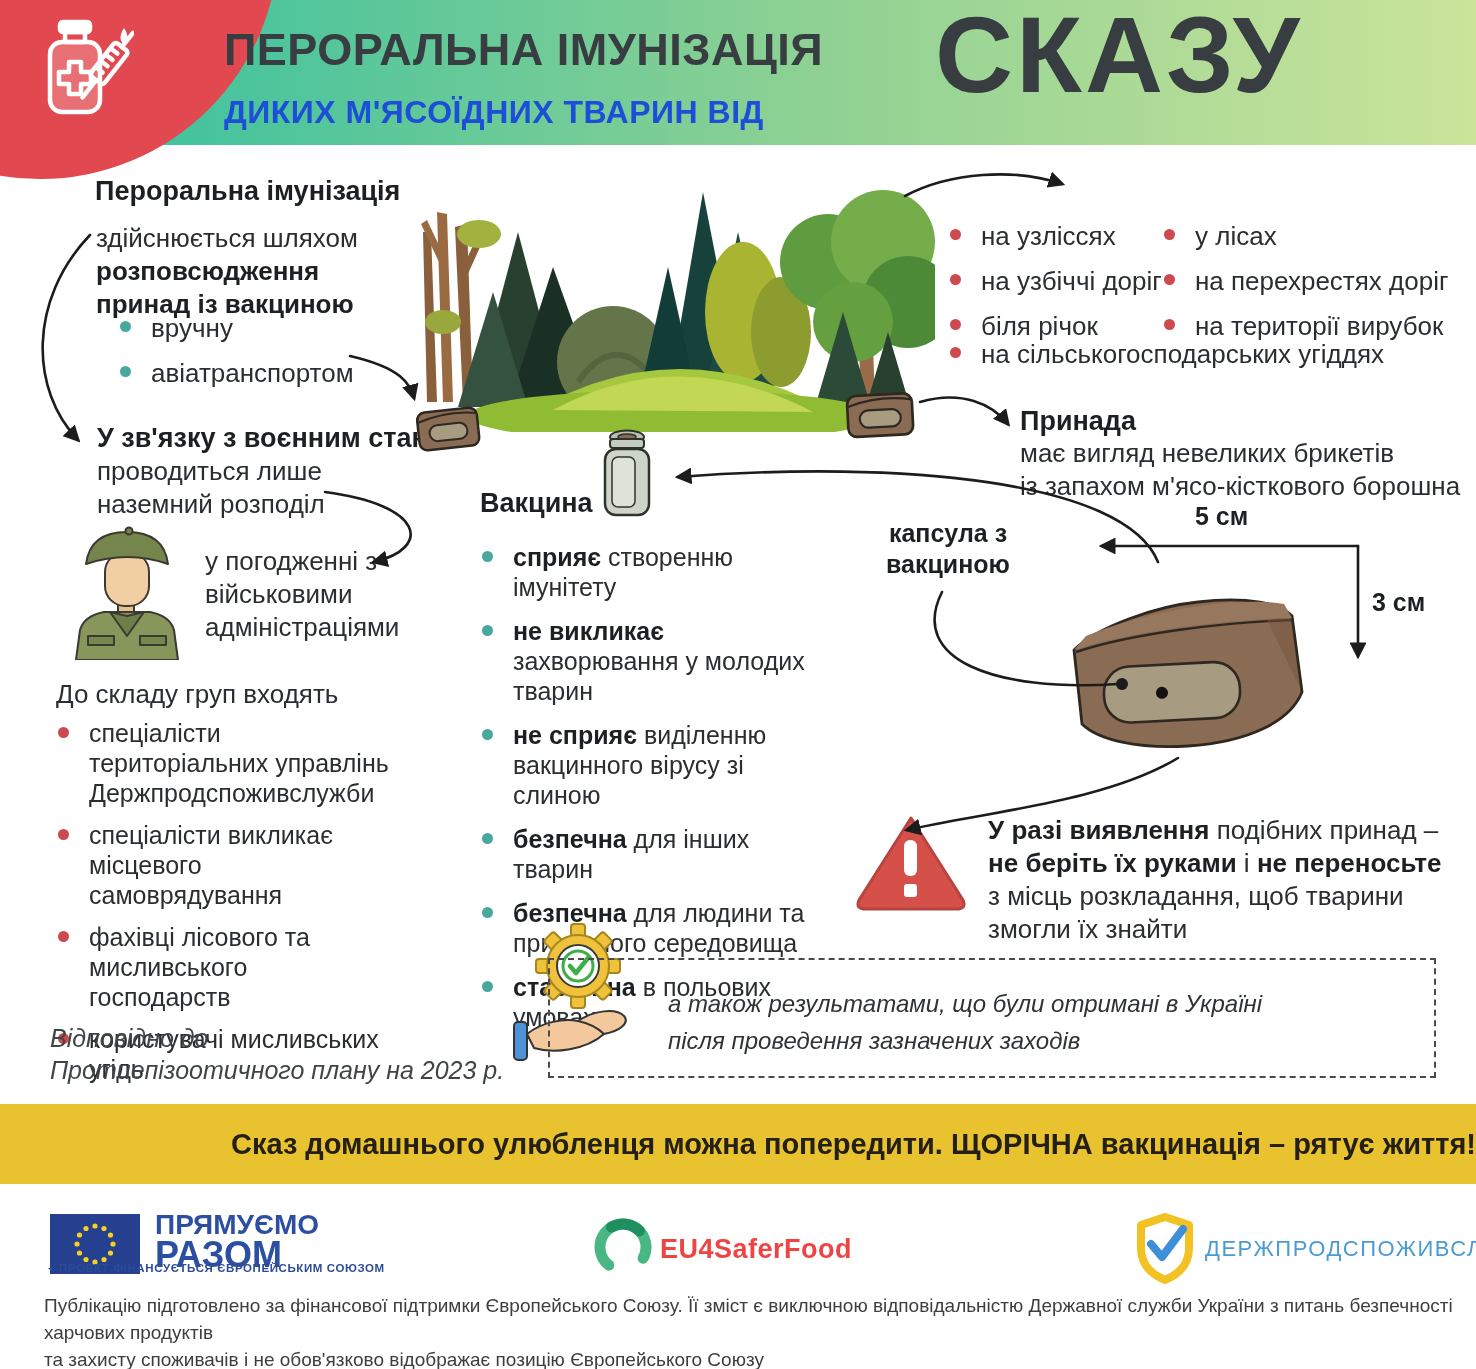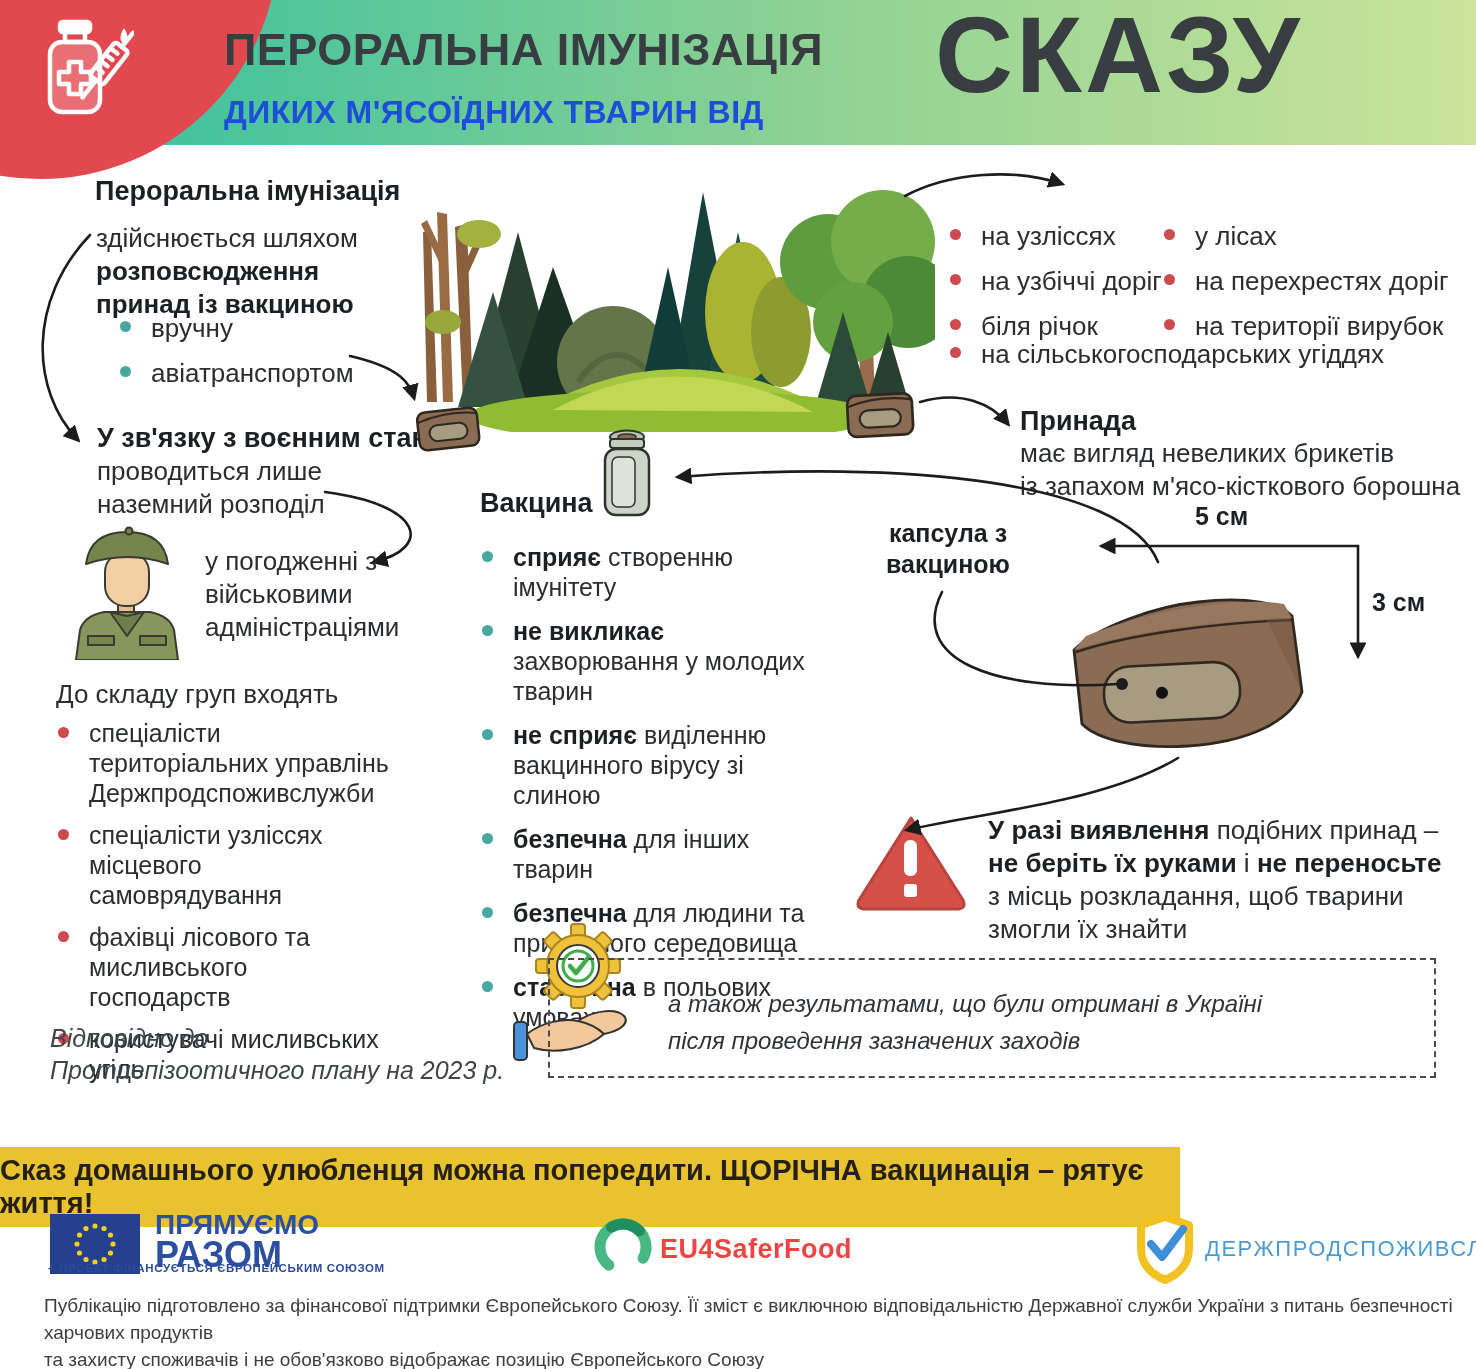--- a/index.html
+++ b/index.html
@@ -21,21 +21,21 @@
   
   ul.blist{list-style:none;margin:0;padding:0;}
   ul.blist li{position:relative;padding-left:33px;margin-bottom:12px;}
   ul.blist li::before{content:"";position:absolute;left:2px;top:9px;width:11px;height:11px;border-radius:50%;}
   ul.teal li::before{background:#48a8a0;}
   ul.red li::before{background:#cc4a50;}
   
   #effbox{left:548px;top:958px;width:884px;height:116px;border:2px dashed #4a4a4a;}
   .eff-line{font-style:italic;font-size:24px;line-height:37px;color:#2f3336;}
   
-  #banner{left:0;top:1147px;width:1180px;height:80px;background:#e9c22f;display:flex;align-items:center;justify-content:flex-end;}
+  #banner{left:0;top:1104px;width:1476px;height:80px;background:#e9c22f;display:flex;align-items:center;justify-content:flex-end;}
   #banner div{font-size:29px;font-weight:700;color:#252017;}
   
   .fineprint{font-size:19px;line-height:27px;color:#3e3e3e;}
   #eu-words{color:#2d4fa1;font-weight:700;line-height:30px;font-size:28px;}
   #eu-sub{font-size:11.5px;color:#2c4a9a;font-weight:700;letter-spacing:.6px;}
   #eu4text{font-size:27px;font-weight:700;color:#ef4444;letter-spacing:.5px;}
   #dpss-text{font-size:22px;color:#4a9ad4;letter-spacing:1.5px;}
   svg{display:block;}
 </style>
 </head>
@@ -96,21 +96,21 @@
     </svg>
   </div>
   <div class="abs txt" style="left:205px;top:545px;">
     <div>у погодженні з</div>
     <div>військовими</div>
     <div>адміністраціями</div>
   </div>
   <div class="abs txt" style="left:56px;top:678px;">До складу груп входять</div>
   <ul class="blist red abs txt25" style="left:56px;top:718px;width:336px;">
     <li>спеціалісти територіальних управлінь Держпродспоживслужби</li>
-    <li>спеціалісти узліссях місцевого самоврядування</li>
+    <li>спеціалісти викликає місцевого самоврядування</li>
     <li>фахівці лісового та мисливського господарств</li>
     <li>користувачі мисливських угідь</li>
   </ul>
   <div class="abs" style="left:50px;top:1022px;font-style:italic;font-size:25px;line-height:32px;color:#3f4446;">
     <div>Відповідно до</div>
     <div>Протиепізоотичного плану на 2023 р.</div>
   </div>
 
   <div class="abs" style="left:413px;top:172px;">
     <svg width="522" height="260" viewBox="0 0 522 260">

